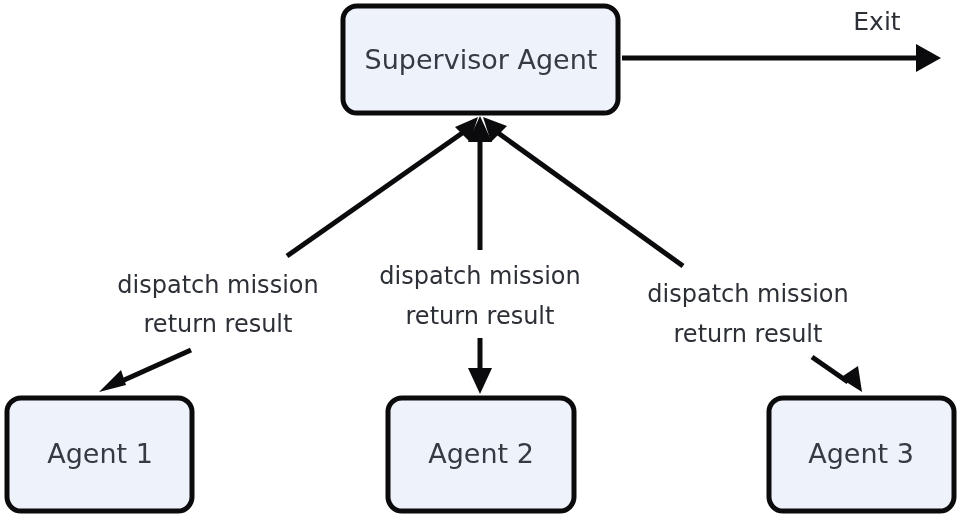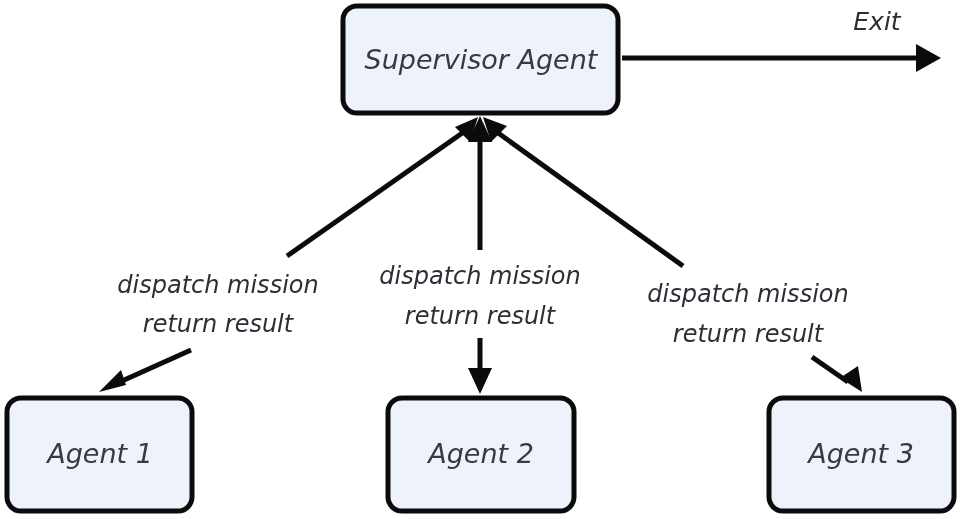--- a/index.html
+++ b/index.html
@@ -11,21 +11,20 @@
     width: 960px;
     height: 519px;
     overflow: hidden;
     font-family: "DejaVu Sans", "Liberation Sans", sans-serif;
   }
   #diagram-root {
     position: relative;
     width: 960px;
     height: 519px;
     background: #ffffff;
-    font-style: italic;
   }
   svg#flow-svg {
     display: block;
     width: 960px;
     height: 519px;
   }
   .node-rect {
     fill: #eef2fb;
     stroke: #0b0b0d;
     stroke-width: 5;

